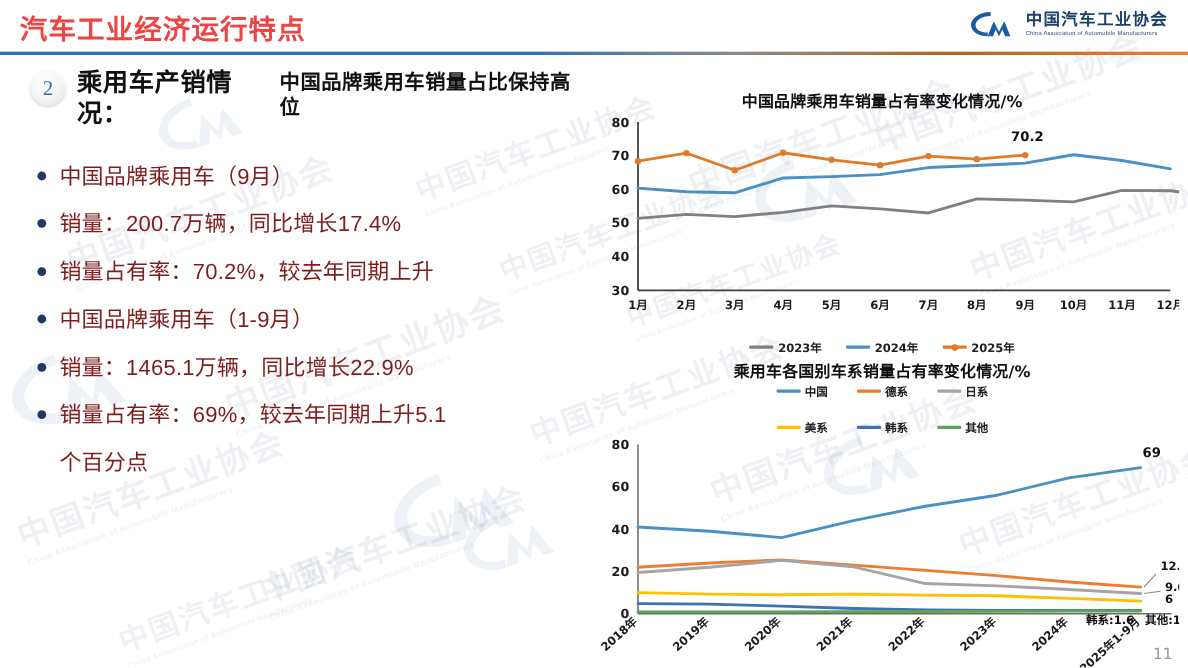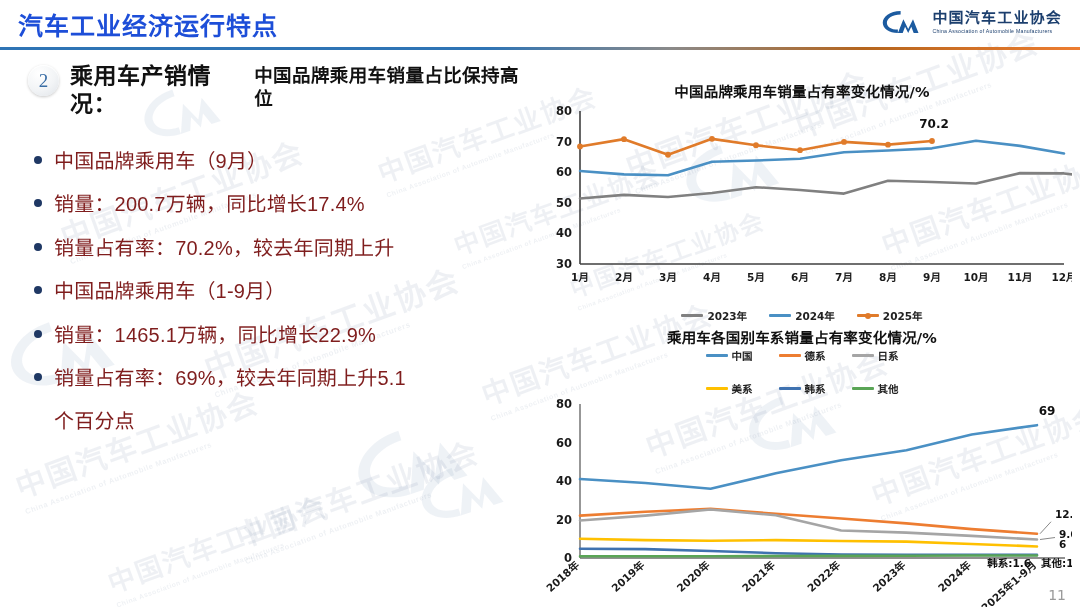--- a/index.html
+++ b/index.html
@@ -15,21 +15,21 @@
   .wm{position:absolute;color:#2b4a74;opacity:.075;font-weight:700;white-space:nowrap;
       transform-origin:center center;}
   .wm .wm-cn{font-size:30px;letter-spacing:2px;display:block;}
   .wm .wm-en{font-size:7.5px;letter-spacing:.6px;display:block;margin-top:1px;}
   .wm-mark{position:absolute;opacity:.085;}
   .wm-mark svg{display:block;}
 
   
   .header{position:absolute;left:0;top:0;width:1080px;height:48px;z-index:4;}
   .header-title{position:absolute;left:18px;top:6px;font-size:25px;font-weight:700;
-     color:#1d4ed8;letter-spacing:1px;font-family:"DejaVu Sans","Liberation Sans",sans-serif;}
+     color:#ef4444;letter-spacing:1px;font-family:"DejaVu Sans","Liberation Sans",sans-serif;}
   .divider{position:absolute;left:0;top:47px;width:1080px;height:3px;
      background:linear-gradient(to right,#2e74b5 0%,#2e74b5 45%,#8a8a8a 62%,#b5651d 80%,#ed7d31 100%);}
 
   
   .logo{position:absolute;right:18px;top:8px;display:flex;align-items:center;gap:8px;z-index:5;}
   .logo-mark{width:44px;height:28px;}
   .logo-text{display:flex;flex-direction:column;justify-content:center;}
   .logo-cn{font-size:15px;font-weight:700;color:#1c3f6e;letter-spacing:1.2px;line-height:1.1;
      font-family:"DejaVu Sans","Liberation Sans",sans-serif;}
   .logo-en{font-size:5.2px;color:#1c3f6e;letter-spacing:.25px;margin-top:2px;line-height:1;}

